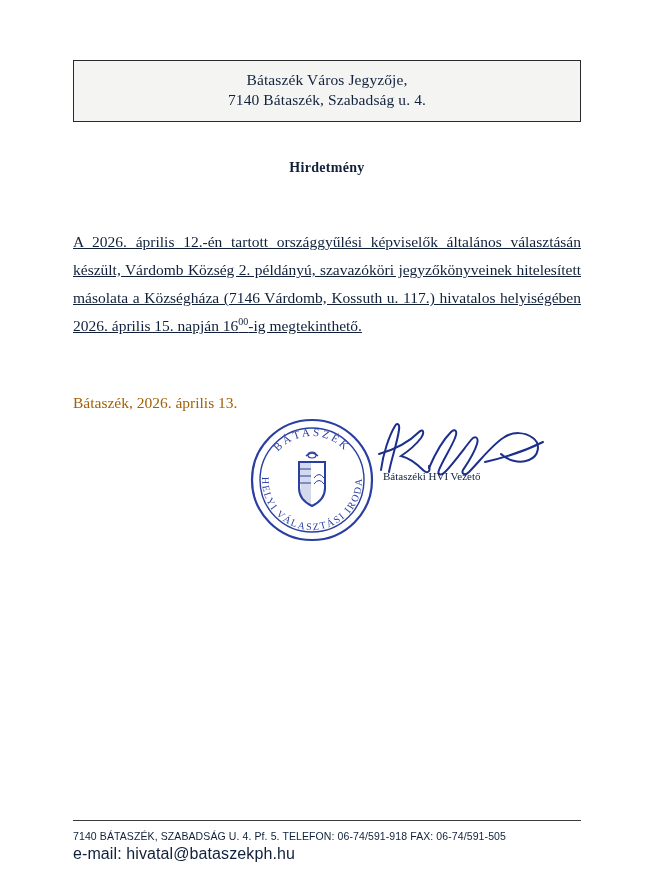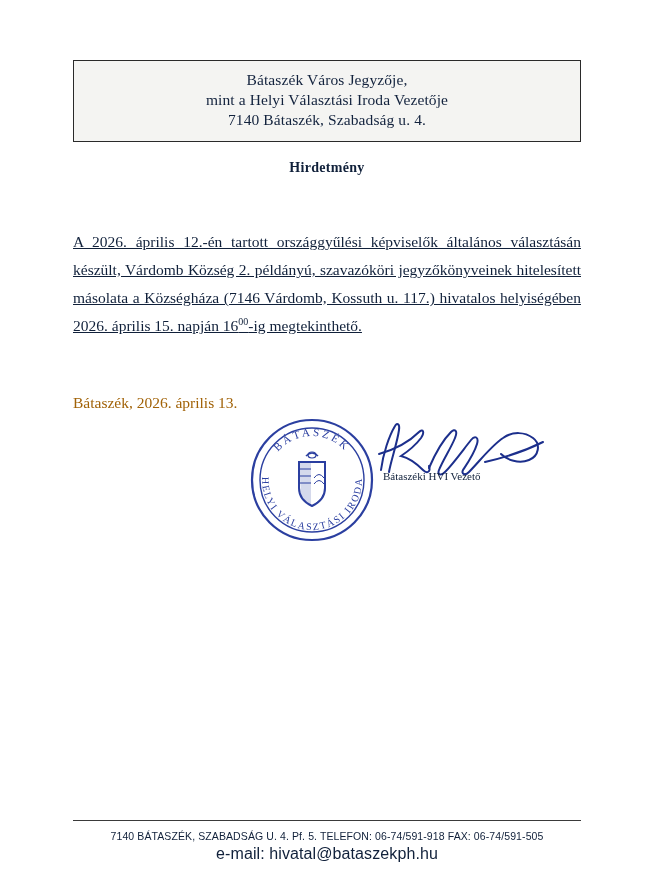--- a/index.html
+++ b/index.html
@@ -115,21 +115,20 @@
     font-size: 11px;
     color: #10203a;
   }
 
   
   .footer {
     position: absolute;
     left: 73px;
     top: 820px;
     width: 508px;
-    text-align: center;
     font-family: "Liberation Sans", sans-serif;
   }
   .footer-rule {
     width: 100%;
     height: 1px;
     background: #3a3a3a;
     margin-bottom: 9px;
   }
   .footer-line1 {
     font-size: 10.5px;
@@ -143,21 +142,20 @@
     letter-spacing: 0.1px;
   }
 </style>
 </head>
 <body>
 
 <div class="page">
 
   <div class="header-box">
     <div class="header-line">Bátaszék Város Jegyzője,</div>
-    <div class="header-line">mint a Helyi Választási Iroda Vezetője</div>
     <div class="header-line">7140 Bátaszék, Szabadság u. 4.</div>
   </div>
 
   <div class="doc-title">Hirdetmény</div>
 
   <div class="body-text"><span>A 2026. április 12.-én tartott országgyűlési képviselők általános választásán készült, Várdomb Község 2. példányú, szavazóköri jegyzőkönyveinek hitelesített másolata a Községháza (7146 Várdomb, Kossuth u. 117.) hivatalos helyiségében 2026. április 15. napján 16</span><sup>00</sup><span>-ig megtekinthető.</span></div>
 
   <div class="place-date">Bátaszék, 2026. április 13.</div>
 
   <div class="sign-area">

